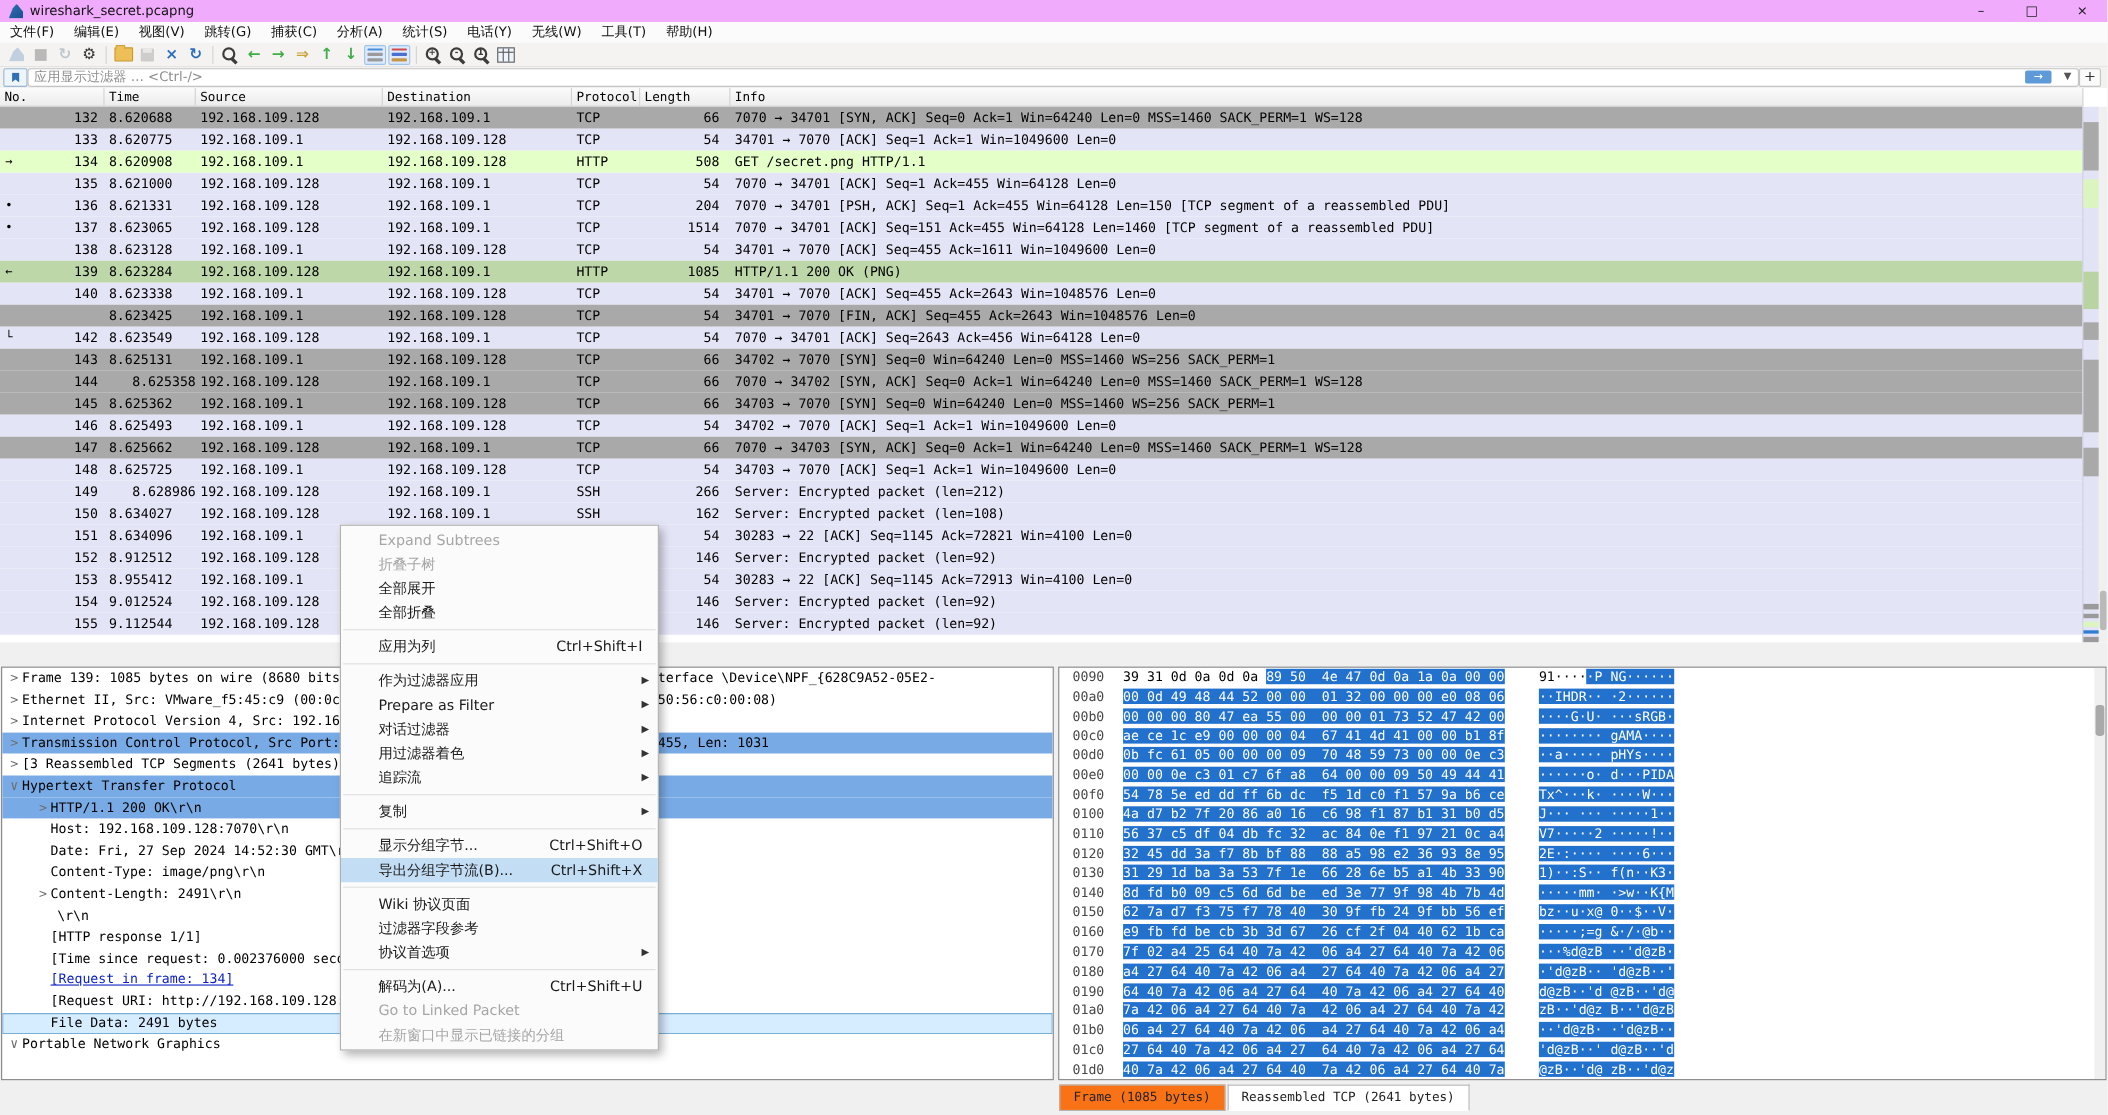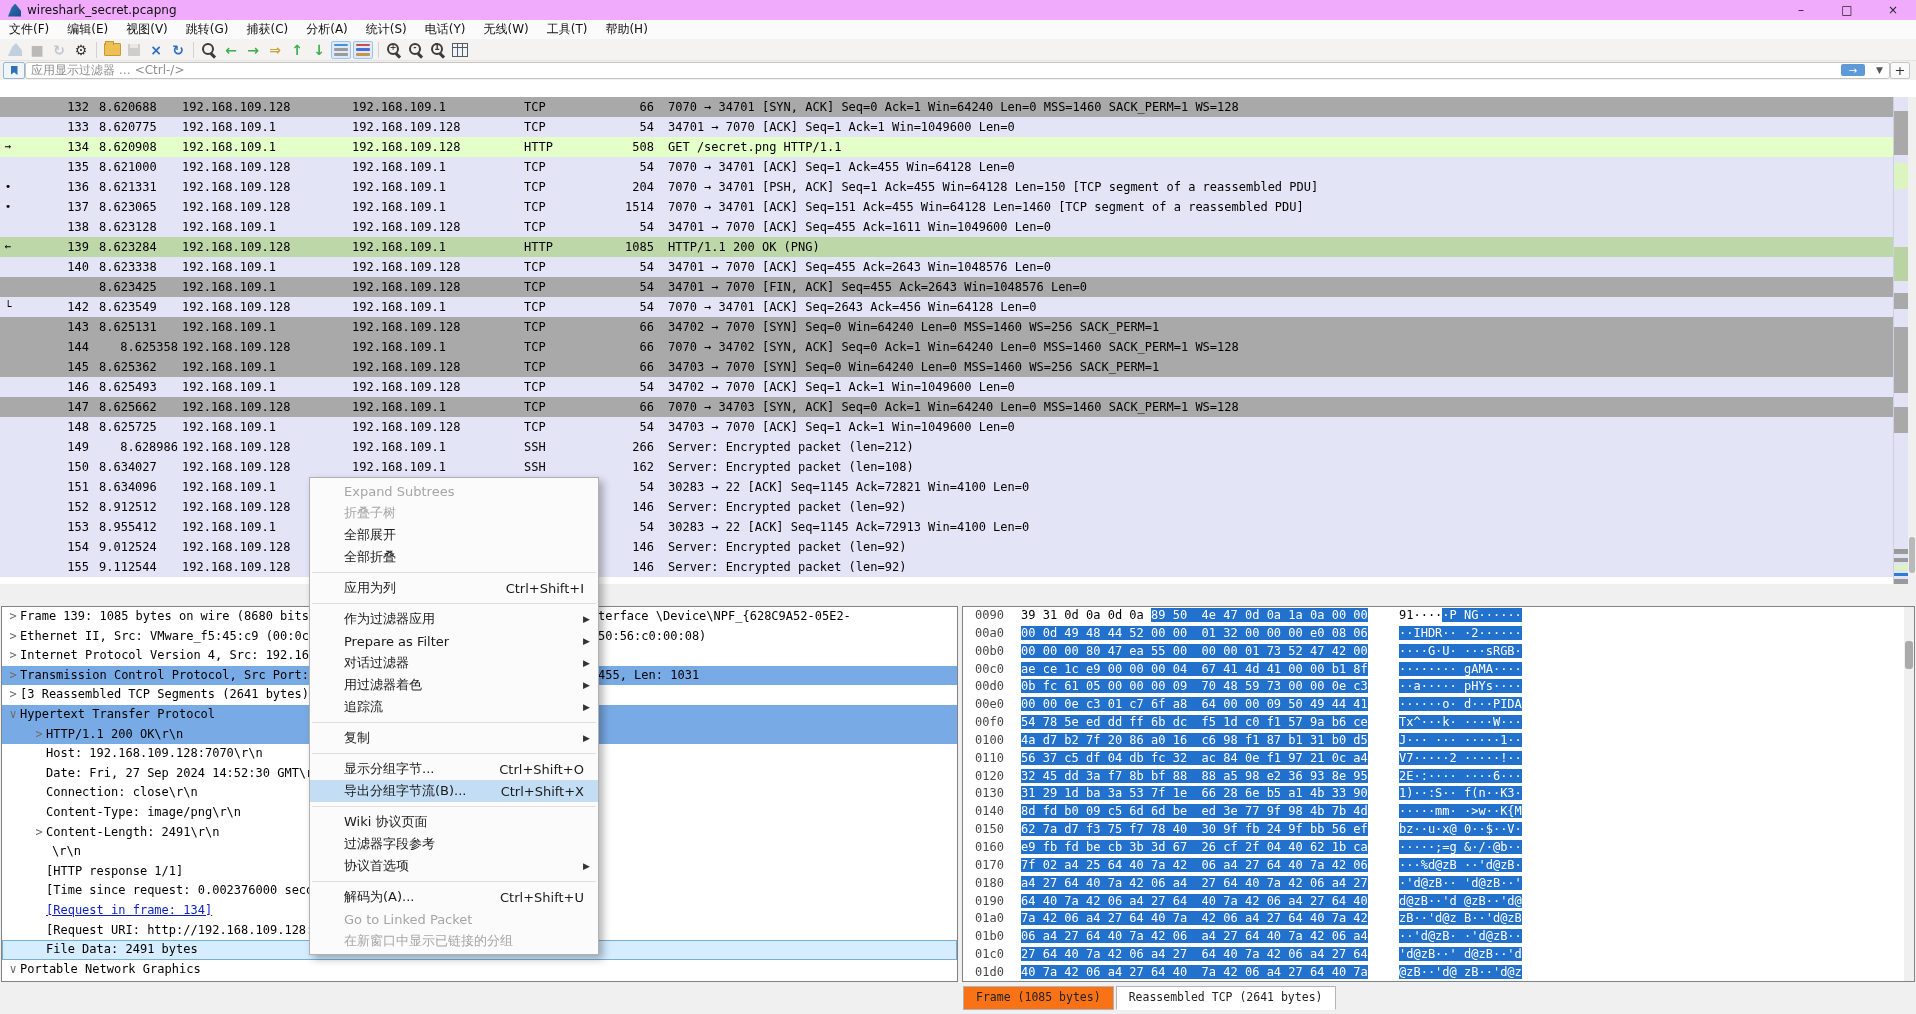--- a/index.html
+++ b/index.html
@@ -206,20 +206,29 @@
       </span>
     <div id="finput">
       <span id="fplaceholder">应用显示过滤器 … &lt;Ctrl-/&gt;</span>
       <span id="fapply">→</span>
       <span id="fcaret">▼</span>
     </div>
     <span id="fplus">+</span>
   </div>
 
   <div id="plist">
+    <div id="phead">
+        <div class="hcol" style="width: 95px;">No.</div>
+        <div class="hcol" style="width: 83px;">Time</div>
+        <div class="hcol" style="width: 170px;">Source</div>
+        <div class="hcol" style="width: 172px;">Destination</div>
+        <div class="hcol" style="width: 62px;">Protocol</div>
+        <div class="hcol" style="width: 82px;">Length</div>
+        <div class="hcol" style="flex: 1 1 0%;">Info</div>
+      </div>
     <div id="prows">
         <div class="prow g">
           <span class="pc gut"></span>
           <span class="pc r" style="width: 79px; flex: 0 0 79px; padding-right: 6px;">132</span>
           <span class="pc" style="width: 83px; flex: 0 0 83px; padding-left: 4px;">8.620688</span>
           <span class="pc" style="width: 170px; flex: 0 0 170px; padding-left: 4px;">192.168.109.128</span>
           <span class="pc" style="width: 172px; flex: 0 0 172px; padding-left: 4px;">192.168.109.1</span>
           <span class="pc" style="width: 62px; flex: 0 0 62px; padding-left: 4px;">TCP</span>
           <span class="pc r" style="width: 82px; flex: 0 0 82px; padding-right: 10px;">66</span>
           <span class="pc" style="flex: 1 1 0%; padding-left: 4px;">7070 → 34701 [SYN, ACK] Seq=0 Ack=1 Win=64240 Len=0 MSS=1460 SACK_PERM=1 WS=128</span>
@@ -478,21 +487,20 @@
     <div id="detail">
         <div class="dline" style="padding-left: 4px;"><span class="chev">&gt;</span><span>Frame 139: 1085 bytes on wire (8680 bits), 1085 bytes captured (8680 bits) on interface \Device\NPF_{628C9A52-05E2-</span></div>
         <div class="dline" style="padding-left: 4px;"><span class="chev">&gt;</span><span>Ethernet II, Src: VMware_f5:45:c9 (00:0c:29:f5:45:c9), Dst: VMware_c0:00:08 (00:50:56:c0:00:08)</span></div>
         <div class="dline" style="padding-left: 4px;"><span class="chev">&gt;</span><span>Internet Protocol Version 4, Src: 192.168.109.128, Dst: 192.168.109.1</span></div>
         <div class="dline sel" style="padding-left: 4px;"><span class="chev">&gt;</span><span>Transmission Control Protocol, Src Port: 7070, Dst Port: 34701, Seq: 1611, Ack: 455, Len: 1031</span></div>
         <div class="dline" style="padding-left: 4px;"><span class="chev">&gt;</span><span>[3 Reassembled TCP Segments (2641 bytes): #136(150), #137(1460), #139(1031)]</span></div>
         <div class="dline sel" style="padding-left: 4px;"><span class="chev">∨</span><span>Hypertext Transfer Protocol</span></div>
         <div class="dline sel" style="padding-left: 30px;"><span class="chev">&gt;</span><span>HTTP/1.1 200 OK\r\n</span></div>
         <div class="dline" style="padding-left: 30px;"><span class="chev"></span><span>Host: 192.168.109.128:7070\r\n</span></div>
         <div class="dline" style="padding-left: 30px;"><span class="chev"></span><span>Date: Fri, 27 Sep 2024 14:52:30 GMT\r\n</span></div>
-        <div class="dline" style="padding-left: 30px;"><span class="chev"></span><span>Connection: close\r\n</span></div>
         <div class="dline" style="padding-left: 30px;"><span class="chev"></span><span>Content-Type: image/png\r\n</span></div>
         <div class="dline" style="padding-left: 30px;"><span class="chev">&gt;</span><span>Content-Length: 2491\r\n</span></div>
         <div class="dline" style="padding-left: 36px; text-align: center;"><span class="chev"></span><span>\r\n</span></div>
         <div class="dline" style="padding-left: 30px;"><span class="chev"></span><span>[HTTP response 1/1]</span></div>
         <div class="dline" style="padding-left: 30px;"><span class="chev"></span><span>[Time since request: 0.002376000 seconds]</span></div>
         <div class="dline" style="padding-left: 30px;"><span class="chev"></span><span class="lnk">[Request in frame: 134]</span></div>
         <div class="dline" style="padding-left: 30px;"><span class="chev"></span><span>[Request URI: http://192.168.109.128:7070/secret.png]</span></div>
         <div class="dline filedata" style="padding-left: 30px;"><span class="chev"></span><span>File Data: 2491 bytes</span></div>
         <div class="dline" style="padding-left: 4px;"><span class="chev">∨</span><span>Portable Network Graphics</span></div>
       </div>

